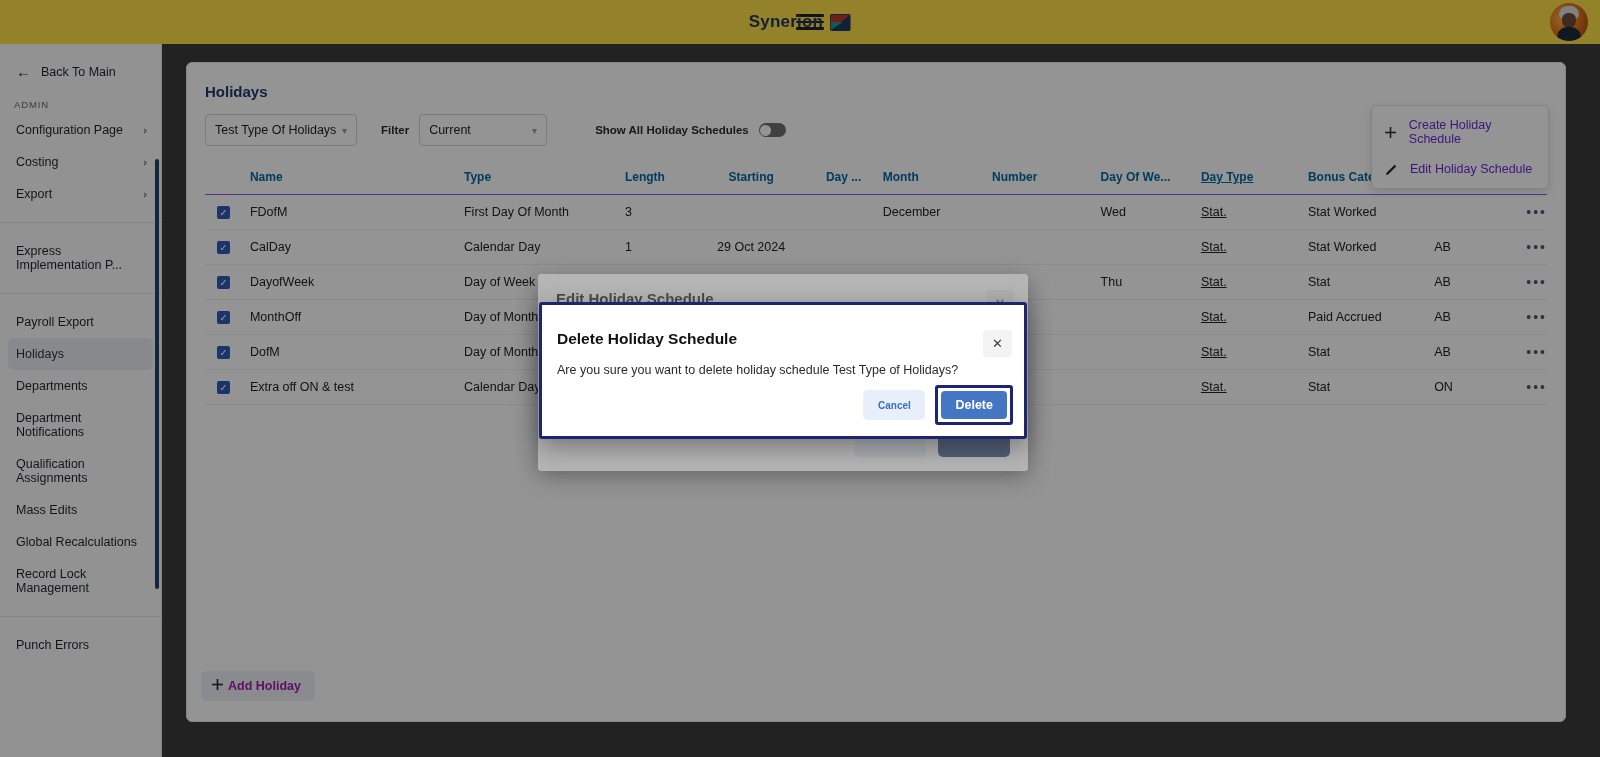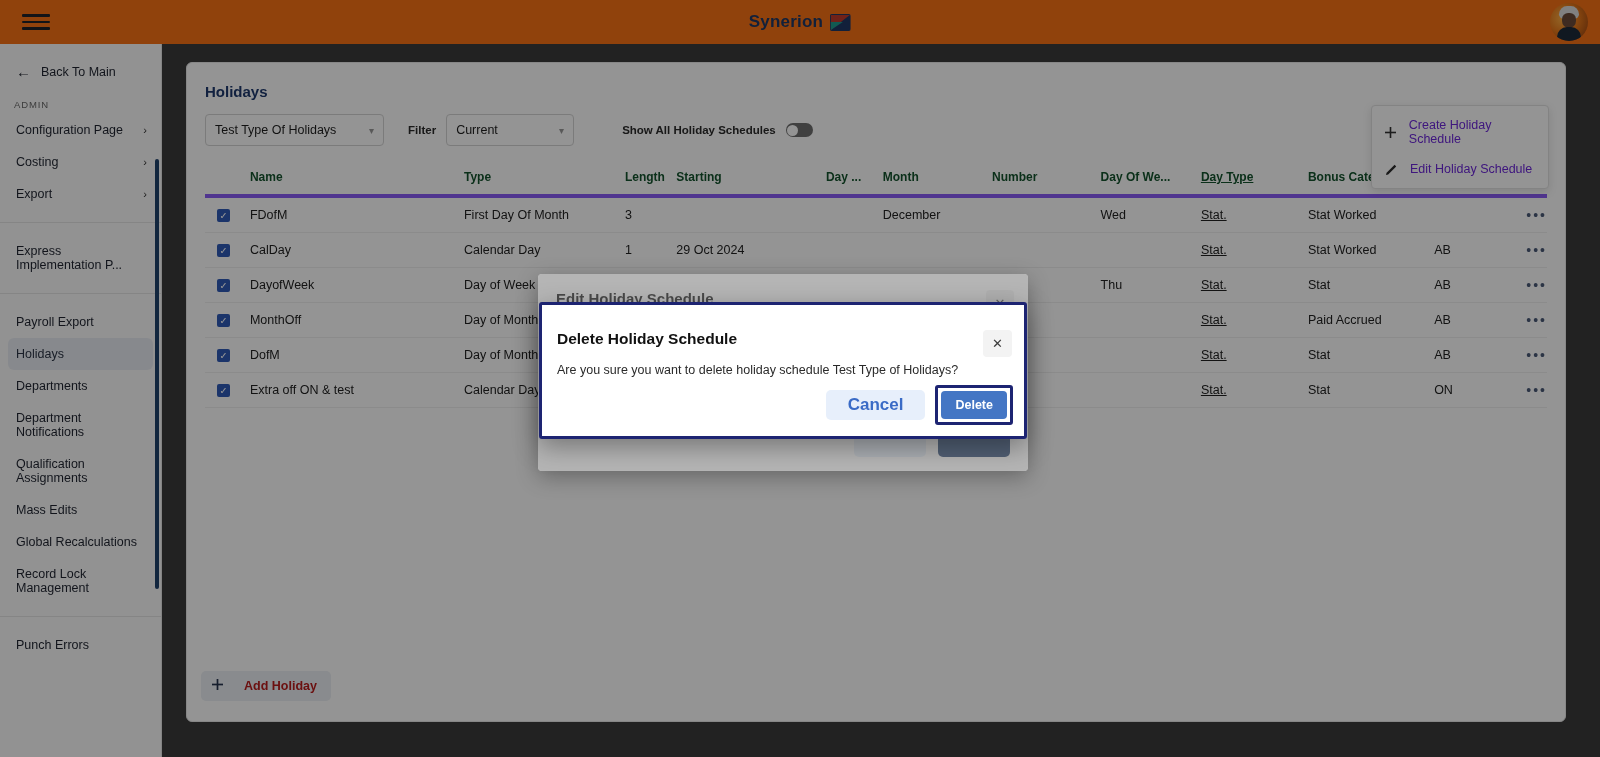--- a/index.html
+++ b/index.html
@@ -10,21 +10,21 @@
     overflow: hidden;
   }
   .root { position: relative; width: 1600px; height: 757px; background:#3b3b3b; }
 
   
   .app-dim { position:absolute; inset:0; background:#000; opacity:0.42; z-index:40; pointer-events:none; }
 
   
   .topbar {
     position:absolute; top:0; left:0; width:1600px; height:44px;
-    background:#f97316; display:flex; align-items:center; z-index:5;
+    background:#fde047; display:flex; align-items:center; z-index:5;justify-content:center;
   }
   .hamburger { margin-left:22px; width:30px; height:22px; display:flex; flex-direction:column; justify-content:center; gap:4px; cursor:pointer; }
   .hamburger span { display:block; height:2.5px; background:#20232a; border-radius:1px; width:28px; }
   .brand { position:absolute; left:50%; transform:translateX(-50%); display:flex; align-items:center; gap:7px; }
   .brand-text { font-size:17px; font-weight:700; color:#1f3864; letter-spacing:.2px; }
   .brand-mark { width:21px; height:17px; position:relative; overflow:hidden; border-radius:2px; }
   .avatar {
     position:absolute; right:12px; top:3px; width:38px; height:38px; border-radius:50%;
     background: radial-gradient(circle at 35% 40%, #ffb347 0%, #e8791b 45%, #8c3b10 100%);
     overflow:hidden;
@@ -56,21 +56,21 @@
 
   
   .content {
     position:absolute; left:186px; top:62px; width:1380px; height:660px;
     background:#fff; border:1px solid #e8e8e8; border-radius:6px; z-index:3;
   }
   .page-title { font-size:15px; font-weight:700; color:#1f3a6e; padding:20px 0 0 18px; }
 
   .toolbar { display:flex; align-items:center; padding:14px 0 0 18px; gap:0; position:relative; }
   .select {
-    width:179px; height:32px; border:1px solid #d4d4d4; border-radius:4px;
+    width:152px; height:32px; border:1px solid #d4d4d4; border-radius:4px;
     display:flex; align-items:center; justify-content:space-between; padding:0 9px;
     font-size:12.5px; color:#1e1e1e; background:#fff; cursor:pointer;
   }
   .select .caret { color:#9a9a9a; font-size:10px; }
   .filter-label { font-size:11.5px; color:#2b2b2b; margin:0 10px 0 24px; font-weight:600; }
   .select.sm { width:128px; }
   .toggle-wrap { display:flex; align-items:center; gap:10px; margin-left:48px; }
   .toggle-label { font-size:11.5px; color:#2b2b2b; font-weight:600; }
   .toggle { width:27px; height:14px; border-radius:8px; background:#6f6f6f; position:relative; cursor:pointer; }
   .toggle .knob { position:absolute; left:1.5px; top:1.5px; width:11px; height:11px; border-radius:50%; background:#fff; }
@@ -88,48 +88,48 @@
     position:absolute; right:16px; top:42px; width:178px; background:#fff;
     border:1px solid #e2e2e2; border-radius:4px; box-shadow:0 3px 10px rgba(0,0,0,.12);
     z-index:12; padding:4px 0;
   }
   .dd-item { display:flex; align-items:center; gap:11px; padding:8px 12px; font-size:12.5px; color:#6d28d9; cursor:pointer; }
   .dd-icon { width:15px; display:flex; justify-content:center; color:#333; }
 
   
   table { width:calc(100% - 36px); margin:16px 18px 0 18px; border-collapse:collapse; }
   thead th {
-    text-align:left; font-size:12px; font-weight:700; color:#14532d;
-    padding:8px 0 10px 0; border-bottom:4px solid #8b5cf6; white-space:nowrap;
+    text-align:left; font-size:12px; font-weight:700; color:#0369a1;
+    padding:8px 0 10px 0; border-bottom:1px solid #8b5cf6; white-space:nowrap;
   }
   tbody td {
     font-size:12.5px; color:#222; padding:9px 0; border-bottom:1px solid #efefef; white-space:nowrap;
   }
   .cb {
     width:13px; height:13px; border-radius:2px; background:#2f5bb7; display:inline-flex;
     align-items:center; justify-content:center; color:#fff; font-size:9.5px; line-height:1; cursor:pointer;
   }
   .col-cb { width:46px; padding-left:12px !important; }
   .col-name { width:220px; }
   .col-type { width:164px; }
   .col-len { width:52px; }
-  .col-start { width:154px; }
+  .col-start { width:154px;text-align:center; }
   .col-dayoff { width:58px; }
   .col-month { width:112px; }
   .col-number { width:112px; }
   .col-dow { width:102px; }
   .col-daytype { width:110px;text-decoration:underline; }
   .col-bonus { width:128px; }
   .col-ext { width:96px; }
   .dots { color:#4a5a78; letter-spacing:2px; font-size:14px; cursor:pointer; }
 
   .add-btn {
     position:absolute; left:14px; bottom:20px; height:30px; padding:0 14px 0 10px;
-    background:#eceff4; border-radius:5px; display:flex; align-items:center; gap:20px;
-    font-size:12.5px; color:#b91c1c; font-weight:600; cursor:pointer;
+    background:#eceff4; border-radius:5px; display:flex; align-items:center; gap:4px;
+    font-size:12.5px; color:#a21caf; font-weight:600; cursor:pointer;
   }
 
   
   .edit-modal {
     position:absolute; left:538px; top:274px; width:490px; height:197px;
     background:#fff; border-radius:4px; box-shadow:0 6px 22px rgba(0,0,0,.3); z-index:45;
   }
   .edit-modal-hdr { display:flex; align-items:flex-start; justify-content:space-between; padding:16px 14px 0 18px; }
   .edit-modal-title { font-size:15px; font-weight:700; color:#111; }
   .edit-close { width:28px; height:26px; border-radius:4px; background:#f2f2f2; display:flex; align-items:center; justify-content:center; font-size:13px; color:#444; cursor:pointer; }
@@ -144,21 +144,21 @@
   .del-dialog {
     position:absolute; left:539px; top:302px; width:488px; height:137px;
     background:#fff; border:3px solid #1d2472; border-radius:3px; z-index:60;
     box-shadow:0 8px 26px rgba(0,0,0,.35);
   }
   .del-hdr { display:flex; align-items:flex-start; justify-content:space-between; padding:25px 12px 0 15px; }
   .del-title { font-size:15.5px; font-weight:700; color:#111; }
   .del-close { width:29px; height:27px; border-radius:4px; background:#f3f3f3; display:flex; align-items:center; justify-content:center; font-size:13px; color:#3b3b3b; cursor:pointer; }
   .del-body { padding:6px 16px 0 15px; font-size:12.5px; color:#2a2a2a; }
   .del-ftr { position:absolute; right:11px; bottom:11px; display:flex; align-items:center; gap:10px; }
-  .cancel-btn { min-width:62px; height:30px; padding:0 22px; border-radius:5px; background:#e7effb; color:#3a6bc6; font-size:17px; font-weight:700; display:flex; align-items:center; justify-content:center; cursor:pointer; }
+  .cancel-btn { min-width:62px; height:30px; padding:0 14px; border-radius:5px; background:#e7effb; color:#3a6bc6; font-size:10px; font-weight:700; display:flex; align-items:center; justify-content:center; cursor:pointer; }
   .delete-focus { border:3px solid #1d2472; border-radius:3px; padding:3px; }
   .delete-btn { min-width:62px; height:28px; padding:0 14px; border-radius:4px; background:#4476c4; color:#fff; font-size:12.5px; font-weight:700; display:flex; align-items:center; justify-content:center; cursor:pointer; }
 </style>
 </head>
 <body>
 
 <div class="root">
 
   <div class="topbar">
     <div class="hamburger">

